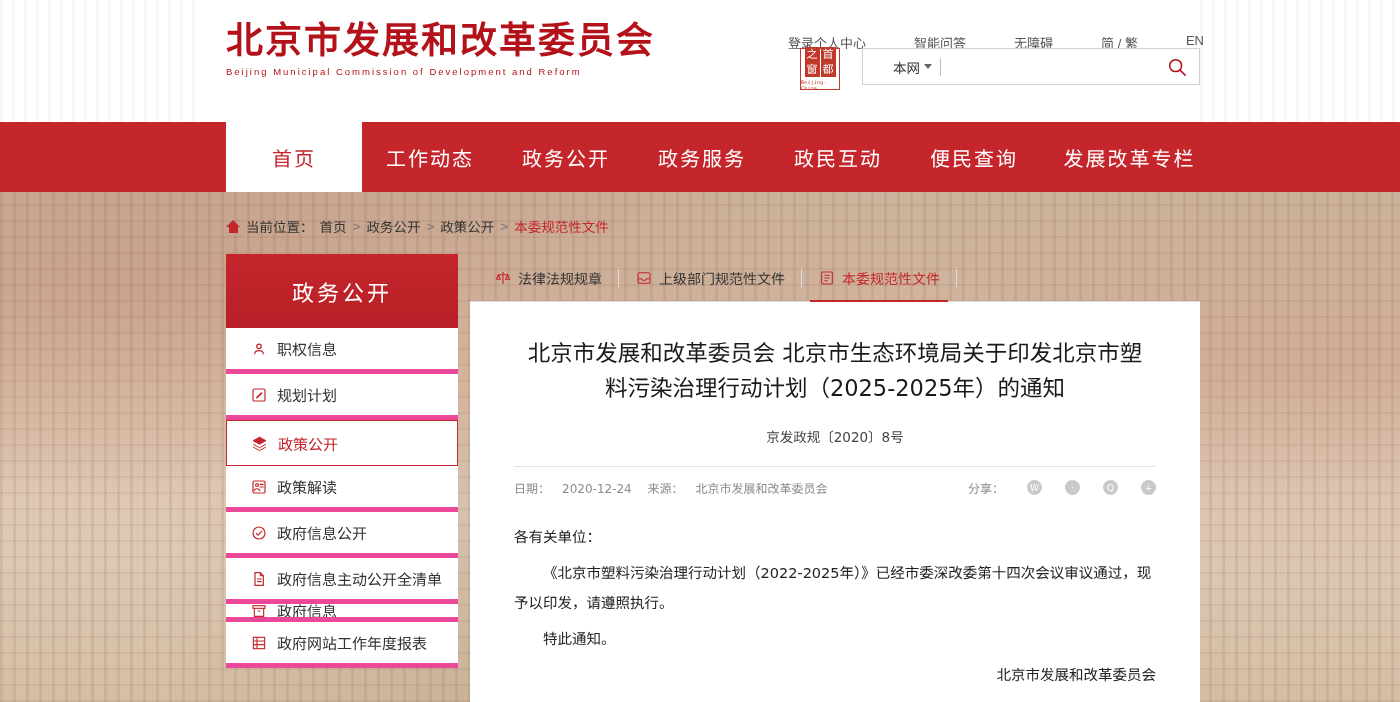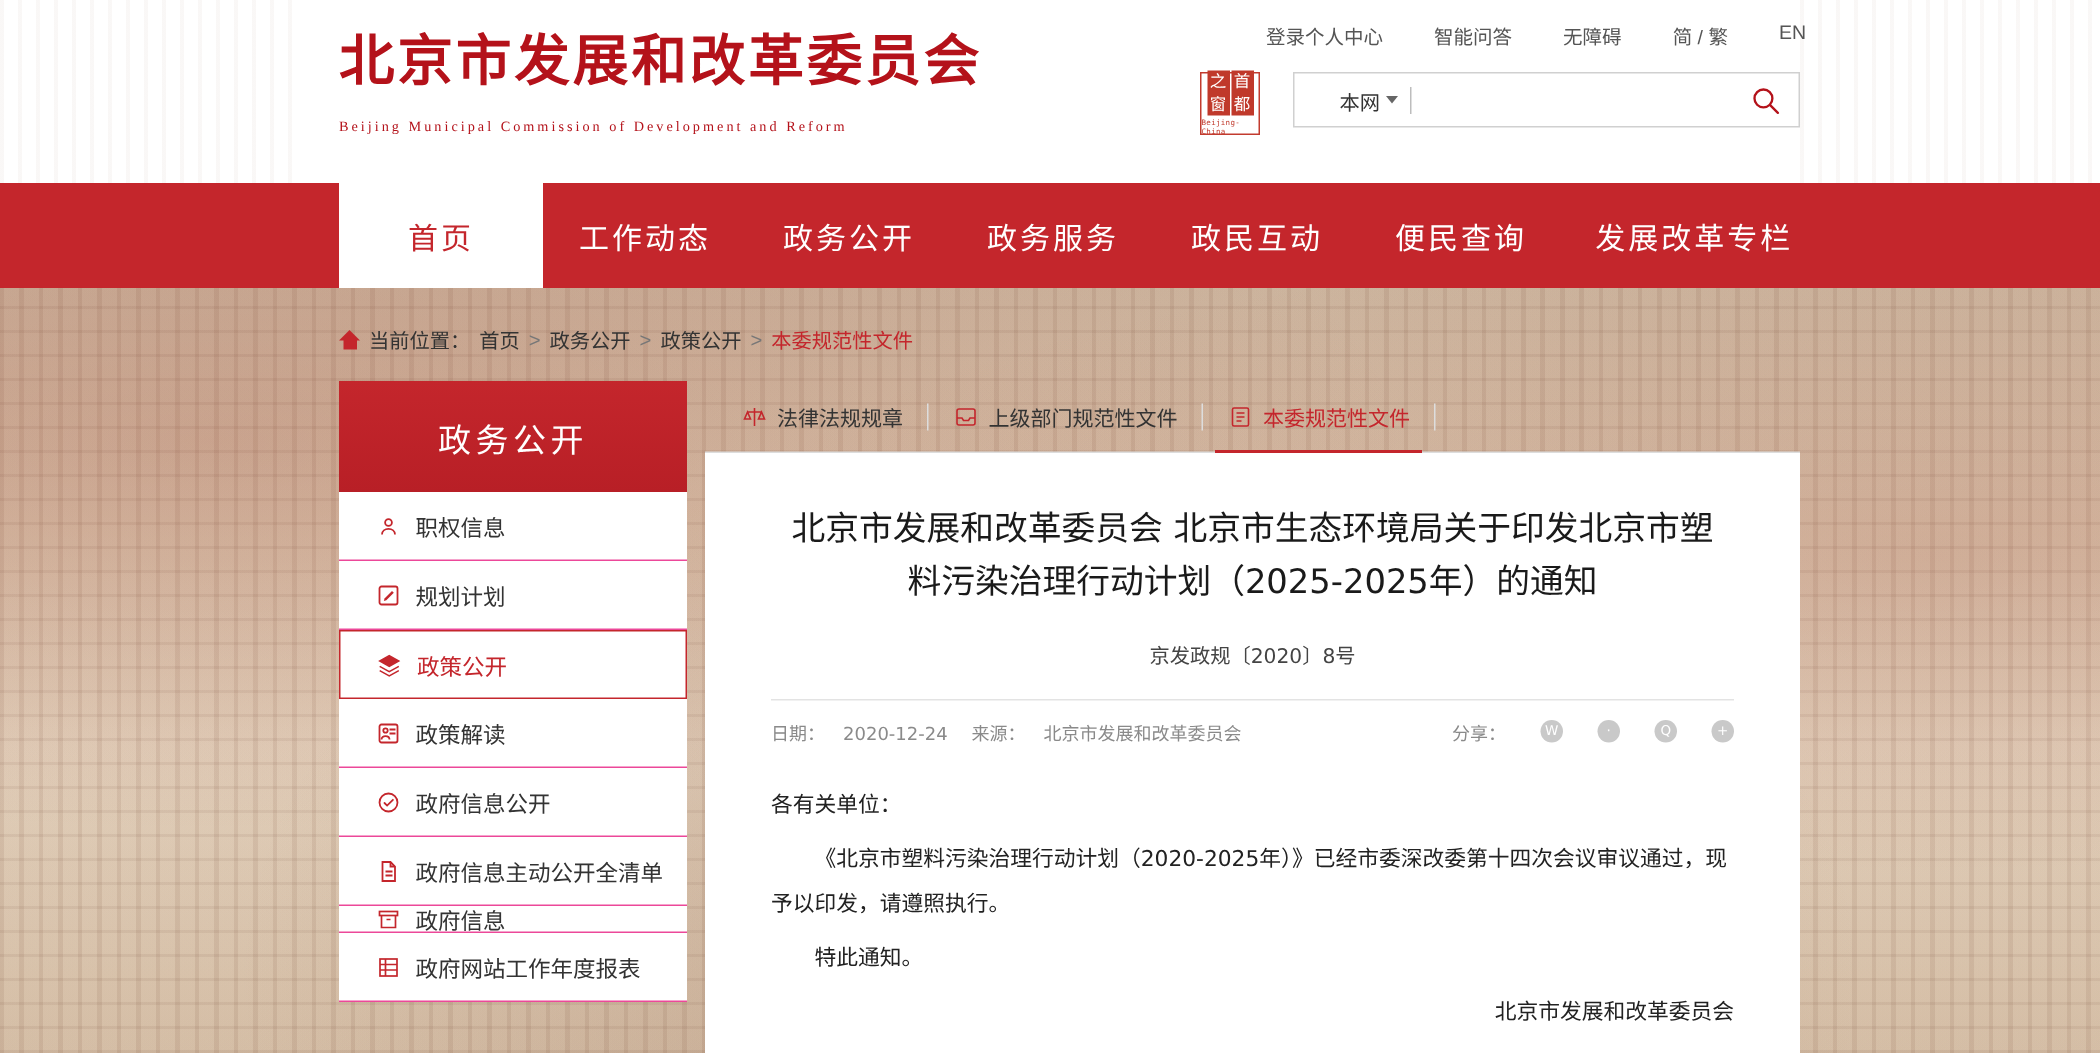--- a/index.html
+++ b/index.html
@@ -71,33 +71,33 @@
   .logo-cn {
     font-family: "DejaVu Sans", sans-serif;
     font-size: 37px;
     font-weight: bold;
     color: #b4121a;
     letter-spacing: 2px;
     line-height: 46px;
     white-space: nowrap;
   }
   .logo-en {
-    font-family: Liberation Serif, serif;
+    font-family: Liberation Sans, sans-serif;
     font-size: 9.5px;
     color: #b4121a;
     letter-spacing: 2.0px;
-    margin-top: 16px;
+    margin-top: 2px;
     white-space: nowrap;
   }
 
   .toplinks {
     position: absolute;
-    right: 196px; top: 14px;
-    display: flex;
-    gap: 34px;
+    right: 196px; top: 33px;
+    display: flex;
+    gap: 48px;
     font-size: 13px;
     color: #555;
     white-space: nowrap;
     text-align: right;
   }
   .toplinks span { cursor: pointer; }
 
   .seal {
     position: absolute;
     left: 800px; top: 48px;
@@ -262,21 +262,21 @@
   }
   .side-list { background: #fff; }
   .side-item {
     height: 46px;
     display: flex;
     align-items: center;
     gap: 10px;
     padding-left: 24px;
     font-size: 15px;
     color: #333;
-    border-bottom: 1px solid #ec4899;
+    border-bottom: 5px solid #ec4899;
     cursor: pointer;
     font-family: "DejaVu Sans", sans-serif;
     position: relative;
   }
   .side-item.active {
     border: 1px solid #c4262c;
     color: #c4262c;
   }
   .si-icon {
     width: 17px; height: 17px;
@@ -593,20 +593,20 @@
           <span>分享：</span>
           <span class="share-dot">W</span>
           <span class="share-dot">·</span>
           <span class="share-dot">Q</span>
           <span class="share-dot">+</span>
         </div>
       </div>
 
       <div class="body-text">
         <p>各有关单位：</p>
-        <p class="indent">《北京市塑料污染治理行动计划（2020-2025年）》已经市委深改委第十四次会议审议通过，现予以印发，请遵照执行。</p>
+        <p class="indent">《北京市塑料污染治理行动计划（2022-2025年）》已经市委深改委第十四次会议审议通过，现予以印发，请遵照执行。</p>
         <p class="indent">特此通知。</p>
         <p class="right-sign">北京市发展和改革委员会</p>
       </div>
     </div>
 
   </div>
 </div>
 
 </body></html>

